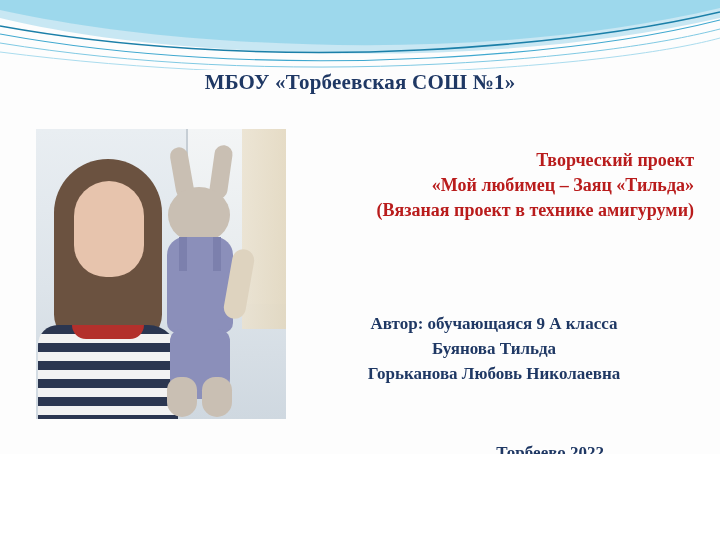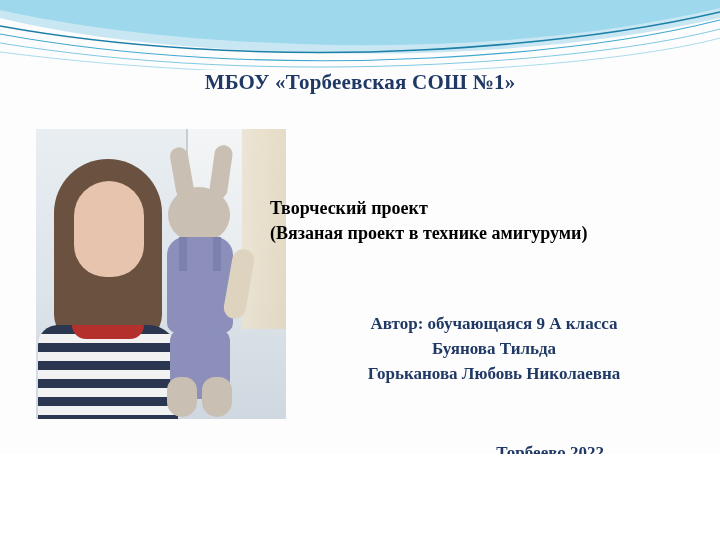--- a/index.html
+++ b/index.html
@@ -164,27 +164,26 @@
     border-radius: 12px;
     transform: rotate(10deg);
   }
 
   
   .project-title {
     position: absolute;
     left: 270px;
     top: 148px;
     width: 424px;
-    text-align: left;
+    text-align: right;
     font-family: "Liberation Serif", serif;
     font-weight: bold;
     font-size: 18px;
     line-height: 25px;
-    color: #000000;
-    margin-top: 48px;
+    color: #b91c1c;
   }
   .authors {
     position: absolute;
     left: 294px;
     top: 311px;
     width: 400px;
     text-align: center;
     font-family: "Liberation Serif", serif;
     font-weight: bold;
     font-size: 17px;
@@ -239,20 +238,21 @@
       <div class="ph-bunny-strap-r"></div>
       <div class="ph-bunny-arm"></div>
       <div class="ph-bunny-legs"></div>
       <div class="ph-bunny-foot-l"></div>
       <div class="ph-bunny-foot-r"></div>
     </div>
   </div>
 
   <div class="project-title">
     <span class="line">Творческий проект</span>
+    <span class="line">«Мой любимец – Заяц «Тильда»</span>
     <span class="line">(Вязаная проект в технике амигуруми)</span>
   </div>
 
   <div class="authors">
     <span class="line">Автор: обучающаяся 9 А класса</span>
     <span class="line">Буянова Тильда</span>
     <span class="line">Горьканова Любовь Николаевна</span>
   </div>
 
   <div class="place-year">Торбеево 2022</div>

